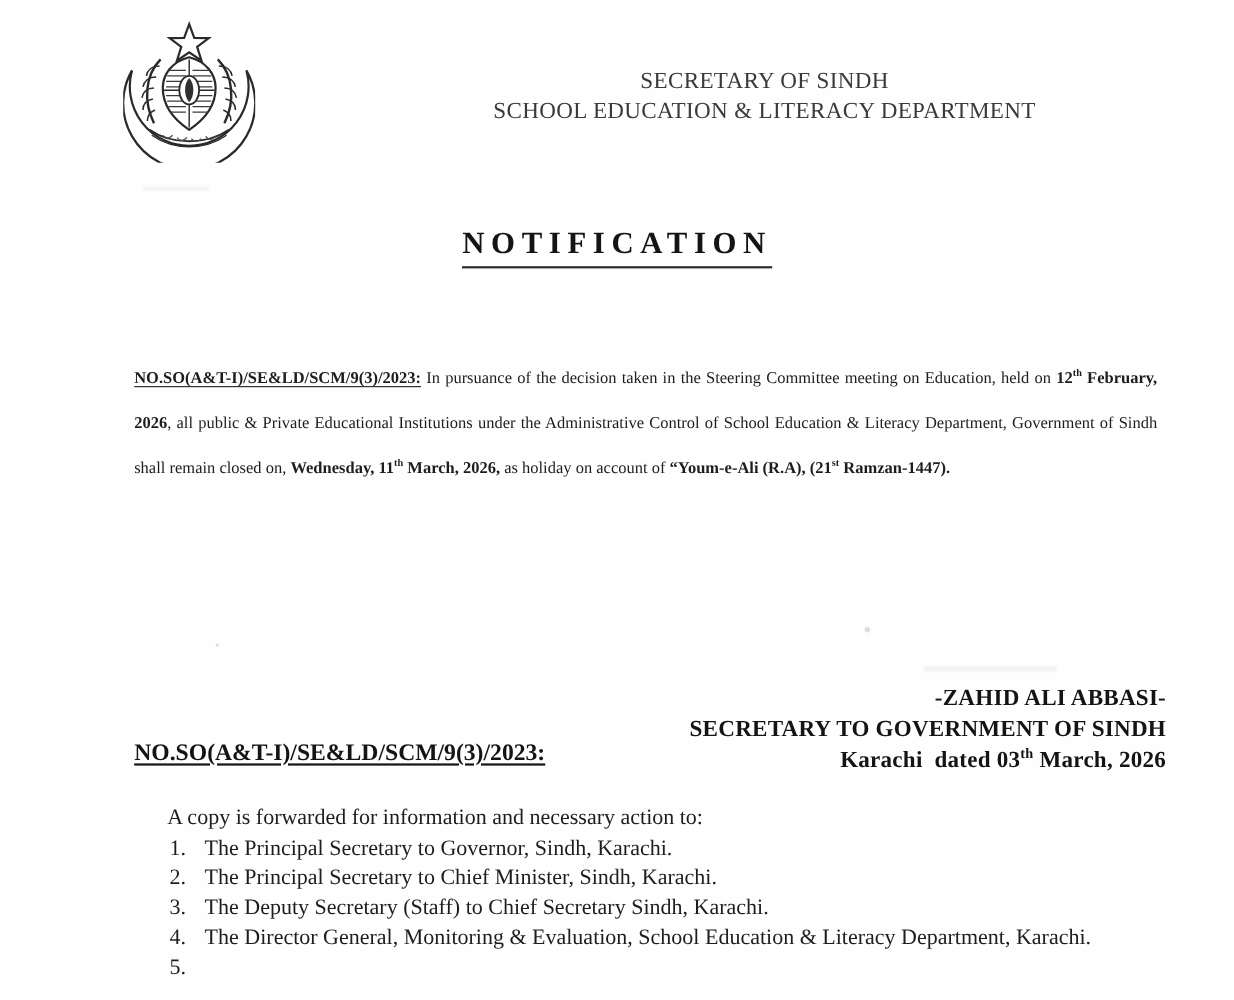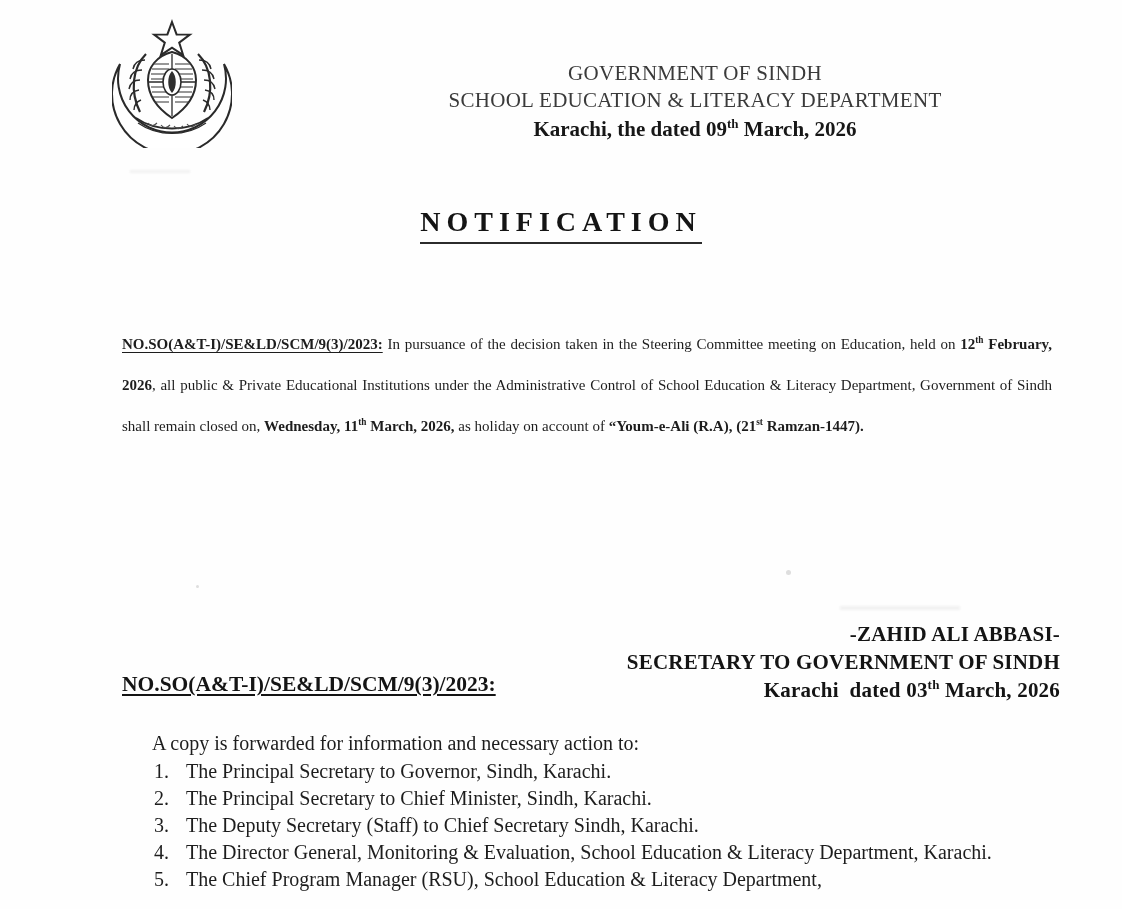--- a/index.html
+++ b/index.html
@@ -225,23 +225,22 @@
             <path d="M36 107 C39 111 42 110 45 107"></path>
             <path d="M49 109 C52 113 55 112 58 109"></path>
             <path d="M62 110 C65 114 68 113 71 110"></path>
             <path d="M75 108 C78 112 81 111 84 108"></path>
           </g>
         </g>
       </svg>
     </div>
 
     <div class="org-block">
-      <div class="org-line1">GOVERNMENT OF SINDH</div>
+      <div class="org-line1">SECRETARY OF SINDH</div>
       <div class="org-line2">SCHOOL EDUCATION &amp; LITERACY DEPARTMENT</div>
-      <div class="org-line3"><span>Karachi, the dated 09</span><sup>th</sup><span> March, 2026</span></div>
     </div>
   </div>
 
   <div class="notif-wrap">
     <span class="notif-title">NOTIFICATION</span>
   </div>
 
   <div class="body-text"><span class="ref-inline">NO.SO(A&amp;T-I)/SE&amp;LD/SCM/9(3)/2023:</span><span> In pursuance of the decision taken in the Steering Committee meeting on Education, held on </span><span class="b">12</span><sup class="b">th</sup><span class="b"> February, 2026</span><span>, all public &amp; Private Educational Institutions under the Administrative Control of School Education &amp; Literacy Department, Government of Sindh shall remain closed on, </span><span class="b">Wednesday, 11</span><sup class="b">th</sup><span class="b"> March, 2026,</span><span> as holiday on account of </span><span class="b">“Youm-e-Ali (R.A), (21</span><sup class="b">st</sup><span class="b"> Ramzan-1447).</span></div>
 
   <div class="sign-block">
@@ -266,21 +265,20 @@
       <li>
         <span class="num">3.</span>
         <span>The Deputy Secretary (Staff) to Chief Secretary Sindh, Karachi.</span>
       </li>
       <li>
         <span class="num">4.</span>
         <span>The Director General, Monitoring &amp; Evaluation, School Education &amp; Literacy Department, Karachi.</span>
       </li>
       <li>
         <span class="num">5.</span>
-        <span>The Chief Program Manager (RSU), School Education &amp; Literacy Department,</span>
       </li>
     </ol>
   </div>
 
   <div class="speck" style="left:786px; top:570px; width:5px; height:5px;"></div>
   <div class="speck" style="left:196px; top:585px; width:3px; height:3px;"></div>
   <div class="smudge" style="left:840px; top:606px; width:120px; height:4px;"></div>
   <div class="smudge" style="left:130px; top:170px; width:60px; height:3px;"></div>
 
 </div>

